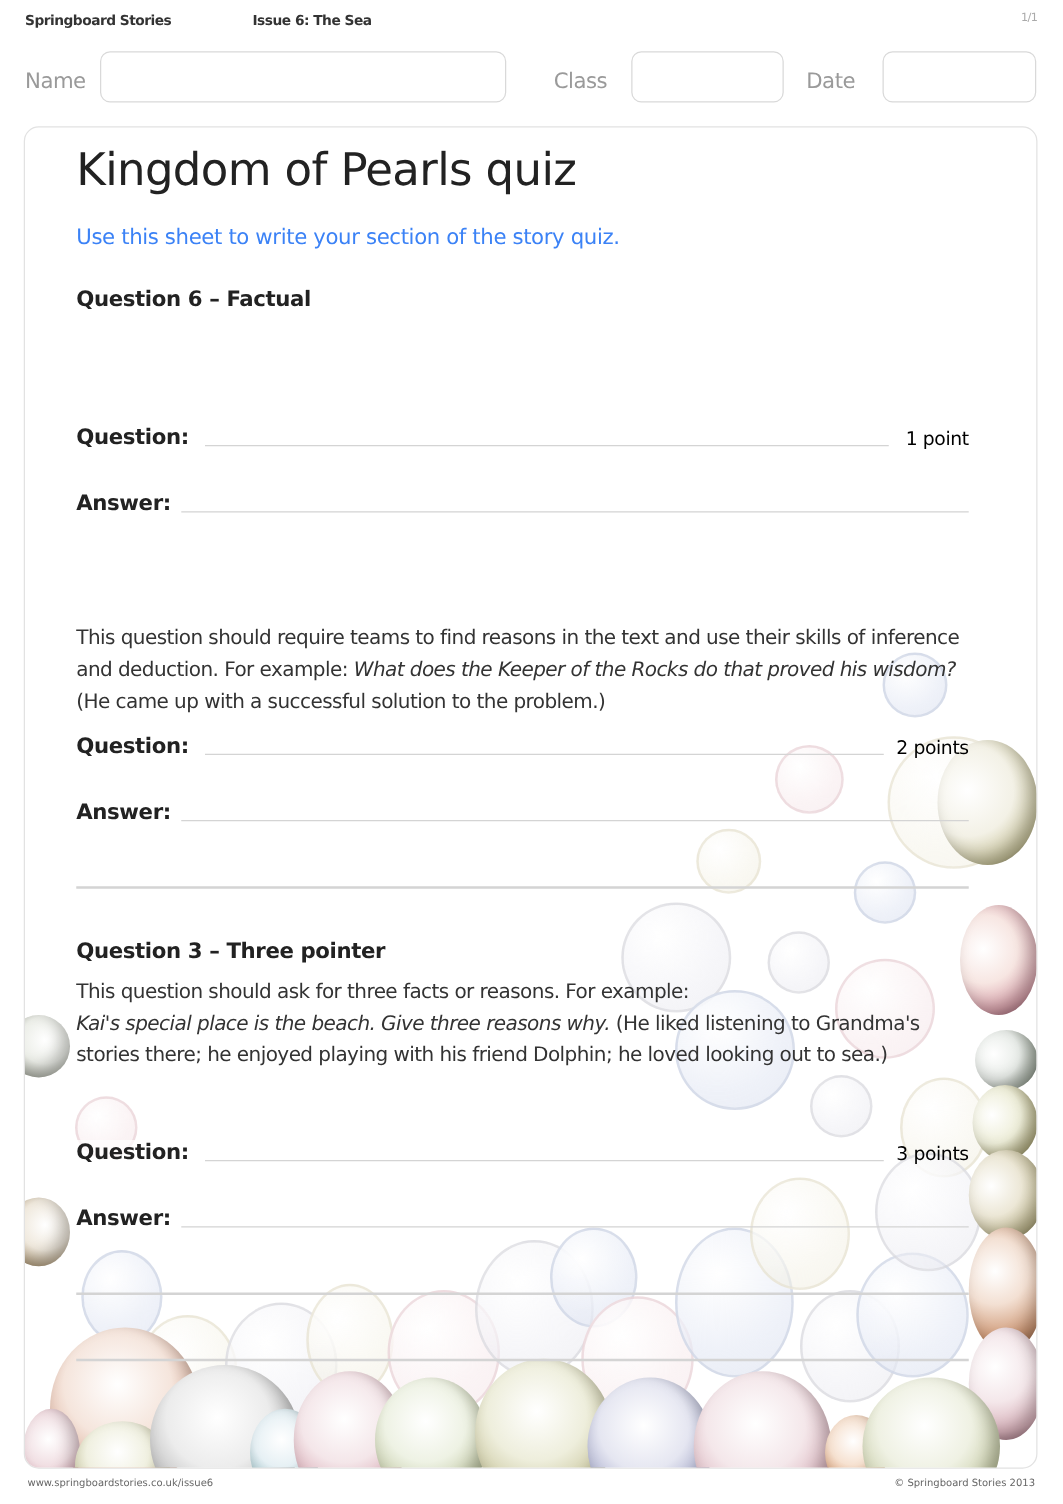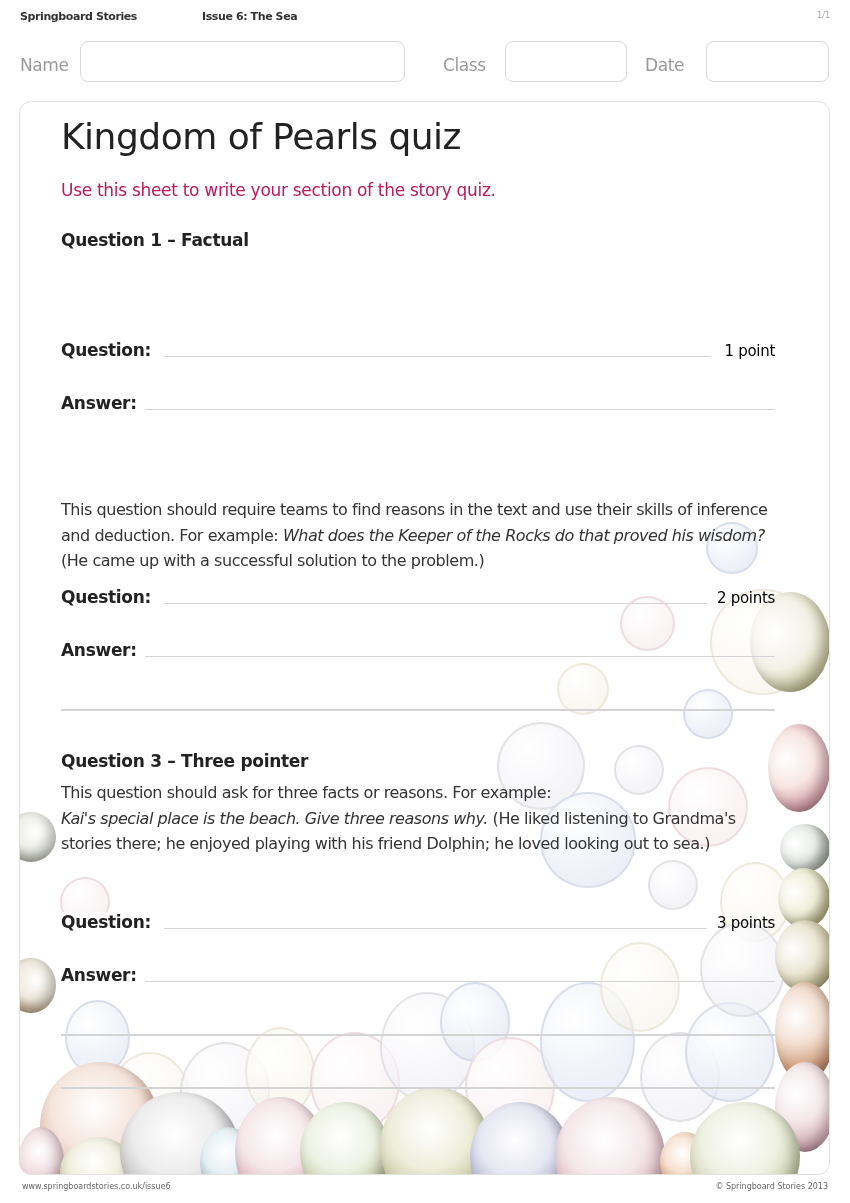--- a/index.html
+++ b/index.html
@@ -20,21 +20,21 @@
     .bubbles { position: absolute; inset: 0; pointer-events: none; }
     .pearl { position: absolute; border-radius: 50%; }
     .ghost { border: 2px solid rgba(210,210,215,0.55); background: radial-gradient(circle at 35% 30%, rgba(255,255,255,0.95), rgba(240,240,245,0.6) 60%, rgba(225,225,232,0.45)); }
     .ghost.pink { border-color: rgba(230,205,210,0.6); background: radial-gradient(circle at 35% 30%, #fff, rgba(248,236,238,0.6) 60%, rgba(240,222,226,0.45)); }
     .ghost.blue { border-color: rgba(205,212,228,0.7); background: radial-gradient(circle at 35% 30%, #fff, rgba(232,236,246,0.7) 60%, rgba(214,220,236,0.55)); }
     .ghost.cream { border-color: rgba(225,220,200,0.55); background: radial-gradient(circle at 35% 30%, #fff, rgba(246,244,234,0.6) 60%, rgba(236,232,216,0.45)); }
     .solid { box-shadow: inset -6px -6px 12px rgba(0,0,0,0.25); }
 
     .content { position: absolute; top: 0; left: 0; right: 0; bottom: 0; }
     .title { position: absolute; left: 41px; top: 14px; font-size: 36px; color: #222; font-weight: normal; letter-spacing: -0.5px; }
-    .intro { position: absolute; left: 41px; top: 78px; font-size: 17px; color: #be185d; letter-spacing: -0.3px; }
+    .intro { position: absolute; left: 41px; top: 78px; font-size: 17px; color: #3b82f6; letter-spacing: -0.3px; }
 
     .qhead { position: absolute; left: 41px; font-size: 17px; font-weight: bold; color: #222; letter-spacing: -0.3px; }
     .qdesc { position: absolute; left: 41px; width: 716px; font-size: 16px; line-height: 25.5px; color: #333; letter-spacing: -0.45px; }
     .qdesc em { font-style: italic; }
 
     .row { position: absolute; left: 41px; width: 714px; height: 22px; }
     .row .lbl { position: absolute; left: 0; bottom: 0; font-size: 17px; font-weight: bold; color: #222; letter-spacing: -0.3px; background: rgba(255,255,255,0.7); }
     .row .line { position: absolute; bottom: 3px; height: 1.5px; background: #d4d4d4; }
     .row .pts { position: absolute; right: 0; bottom: 0; font-size: 15px; color: #000000; letter-spacing: -0.3px; }
     .blank { position: absolute; left: 41px; width: 714px; height: 1.5px; background: #d4d4d4; }
@@ -114,21 +114,21 @@
     <div class="pearl solid" style="left:450px; top:1000px; width:100px; height:110px; background: radial-gradient(circle at 45% 35%, #fff 0%, #e5e6f1 40%, #9fa3c6 72%, #3f4577 100%);"></div>
     <div class="pearl solid" style="left:535px; top:995px; width:110px; height:120px; background: radial-gradient(circle at 45% 35%, #fff 0%, #f4e7ea 40%, #d8b0ba 72%, #8a5968 100%);"></div>
     <div class="pearl solid" style="left:640px; top:1030px; width:50px; height:60px; background: radial-gradient(circle at 45% 35%, #fff 0%, #f6e1d0 40%, #e0a47a 72%, #99511f 100%);"></div>
     <div class="pearl solid" style="left:670px; top:1000px; width:110px; height:110px; background: radial-gradient(circle at 45% 35%, #fff 0%, #eff1e3 40%, #c6cba5 72%, #646a3b 100%);"></div>
   </div>
 
   <div class="content">
     <h1 class="title">Kingdom of Pearls quiz</h1>
     <p class="intro">Use this sheet to write your section of the story quiz.</p>
 
-    <div class="qhead" style="top:128px;">Question 1 – Factual</div>
+    <div class="qhead" style="top:128px;">Question 6 – Factual</div>
     <div class="row" style="top:236px;">
       <span class="lbl">Question:</span>
       <div class="line" style="left:103px; right:64px;"></div>
       <span class="pts">1 point</span>
     </div>
     <div class="row" style="top:289px;">
       <span class="lbl">Answer:</span>
       <div class="line" style="left:84px; right:0;"></div>
     </div>
 

